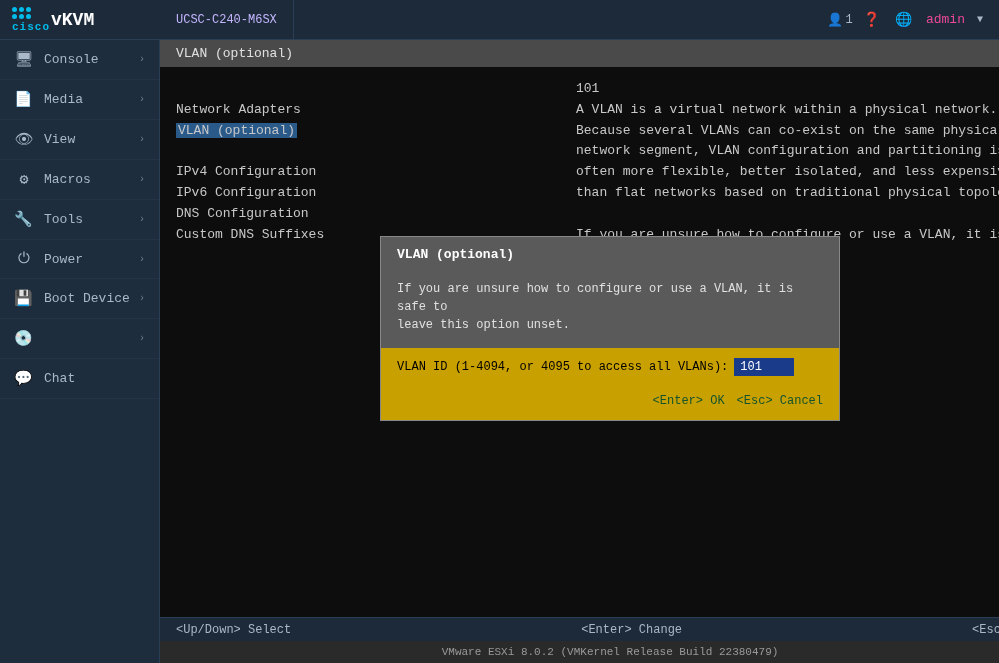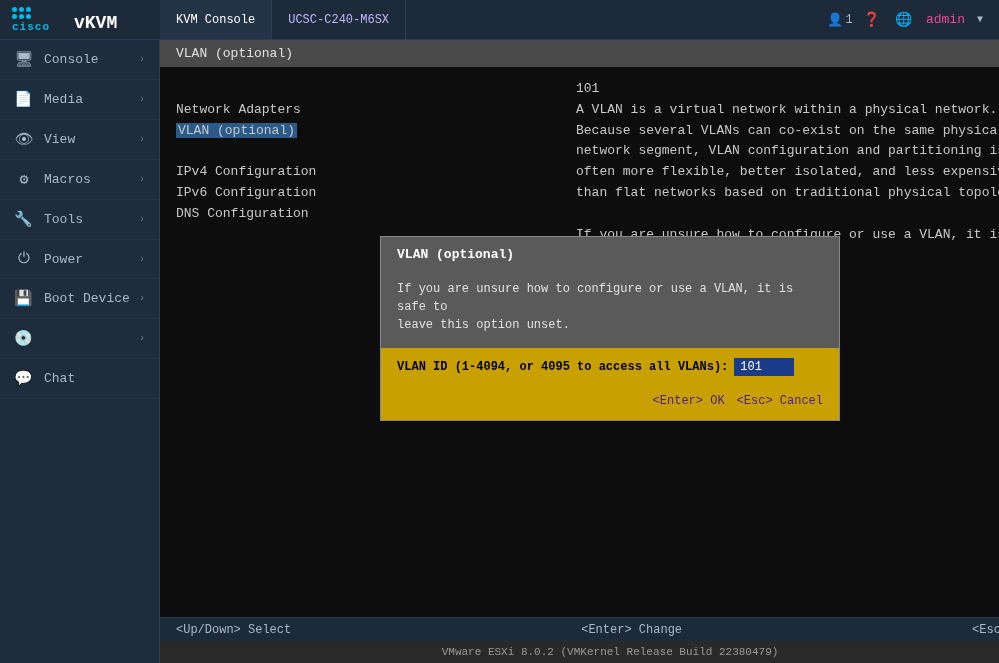--- a/index.html
+++ b/index.html
@@ -10,23 +10,23 @@
       height: 40px;
       background: #1c2a3a;
       display: flex;
       align-items: center;
       border-bottom: 1px solid #2a3f55;
       flex-shrink: 0;
     }
     .topbar-logo {
       width: 160px;
       display: flex;
-      align-items: flex-end;
+      align-items: center;
       padding: 0 12px;
-      gap: 24px;
+      gap: 1px;
     }
     .cisco-logo {
       display: flex;
       flex-direction: column;
       gap: 2px;
     }
     .cisco-dots { display: flex; gap: 2px; }
     .cisco-dot { width: 5px; height: 5px; background: #00bceb; border-radius: 50%; }
     .cisco-text { color: #00bceb; font-size: 11px; font-weight: bold; letter-spacing: 1px; }
     .app-name { color: #fff; font-size: 18px; font-weight: bold; }
@@ -197,21 +197,20 @@
       background: #c8a000;
       padding: 10px 16px;
       display: flex;
       align-items: center;
     }
 
     .dialog-input-label {
       color: #000;
       font-size: 12px;
       white-space: nowrap;
-      font-weight: bold;
     }
 
     .dialog-input-box {
       background: #1a3a8a;
       color: #fff;
       border: none;
       padding: 2px 6px;
       font-family: 'Courier New', monospace;
       font-size: 12px;
       width: 60px;
@@ -220,21 +219,21 @@
 
     .dialog-buttons {
       background: #c8a000;
       padding: 8px 16px 12px 16px;
       display: flex;
       justify-content: flex-end;
       gap: 12px;
     }
 
     .dialog-btn {
-      color: #4c1d95;
+      color: #14532d;
       font-size: 12px;
       cursor: pointer;
       font-family: 'Courier New', monospace;
     }
 
     
     .status-bar {
       height: 24px;
       background: #1c2a3a;
       display: flex;
@@ -272,21 +271,20 @@
       <div class="cisco-dots">
         <div class="cisco-dot"></div>
           <div class="cisco-dot"></div>
           <div class="cisco-dot"></div>
       </div>
       <div class="cisco-text">cisco</div>
     </div>
     <div class="app-name">vKVM</div>
   </div>
   <div class="topbar-tabs">
-    <div class="topbar-tab active">KVM Console</div>
     <div class="topbar-tab">UCSC-C240-M6SX</div>
   </div>
   <div class="topbar-right">
     <div class="topbar-icon">
       <span style="font-size:13px;">👤</span>
       <span style="font-size:12px;margin-left:2px;">1</span>
     </div>
     <div class="topbar-icon">❓</div>
     <div class="topbar-icon">🌐</div>
     <span class="topbar-user">admin</span>
@@ -368,20 +366,21 @@
       </div>
 
       <div class="terminal-body">
         <div class="term-left">
           <div class="term-line">Network Adapters</div>
           <div class="term-line"><span class="term-highlight">VLAN (optional)</span></div>
           <div class="term-line">&nbsp;</div>
           <div class="term-line">IPv4 Configuration</div>
           <div class="term-line">IPv6 Configuration</div>
           <div class="term-line">DNS Configuration</div>
+          <div class="term-line">Custom DNS Suffixes</div>
         </div>
         <div class="term-right">
           <div class="term-line">101</div>
           <div class="term-line">A VLAN is a virtual network within a physical network.</div>
           <div class="term-line">Because several VLANs can co-exist on the same physical</div>
           <div class="term-line">network segment, VLAN configuration and partitioning is</div>
           <div class="term-line">often more flexible, better isolated, and less expensive</div>
           <div class="term-line">than flat networks based on traditional physical topology.</div>
           <div class="term-line">&nbsp;</div>
           <div class="term-line">If you are unsure how to configure or use a VLAN, it is safe</div>

